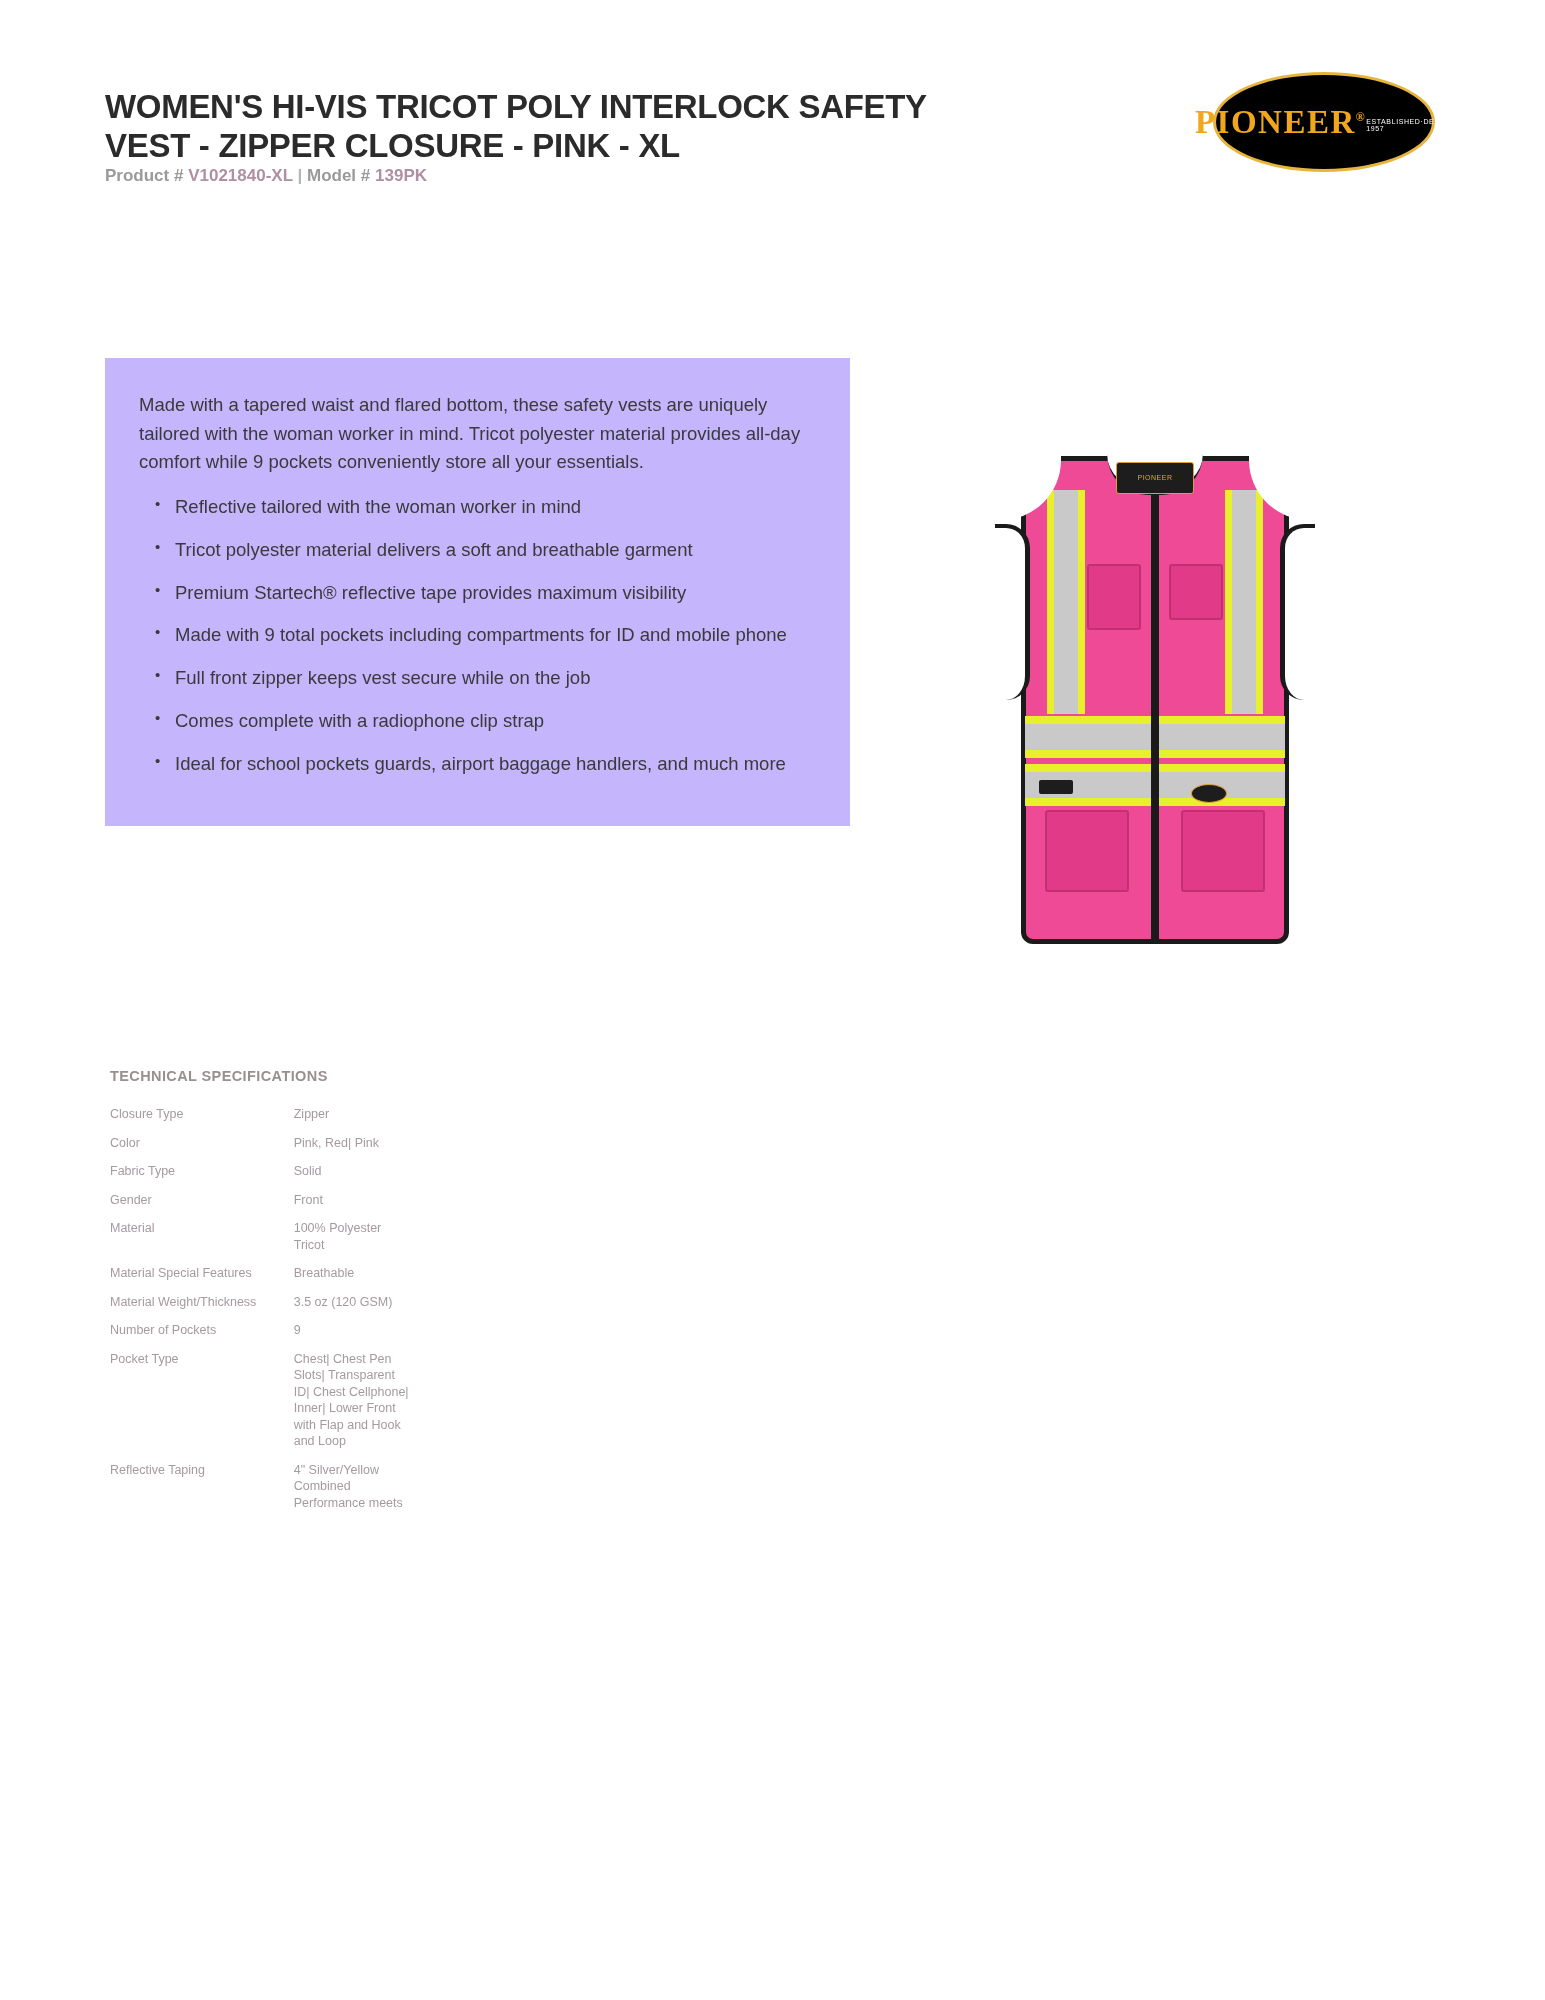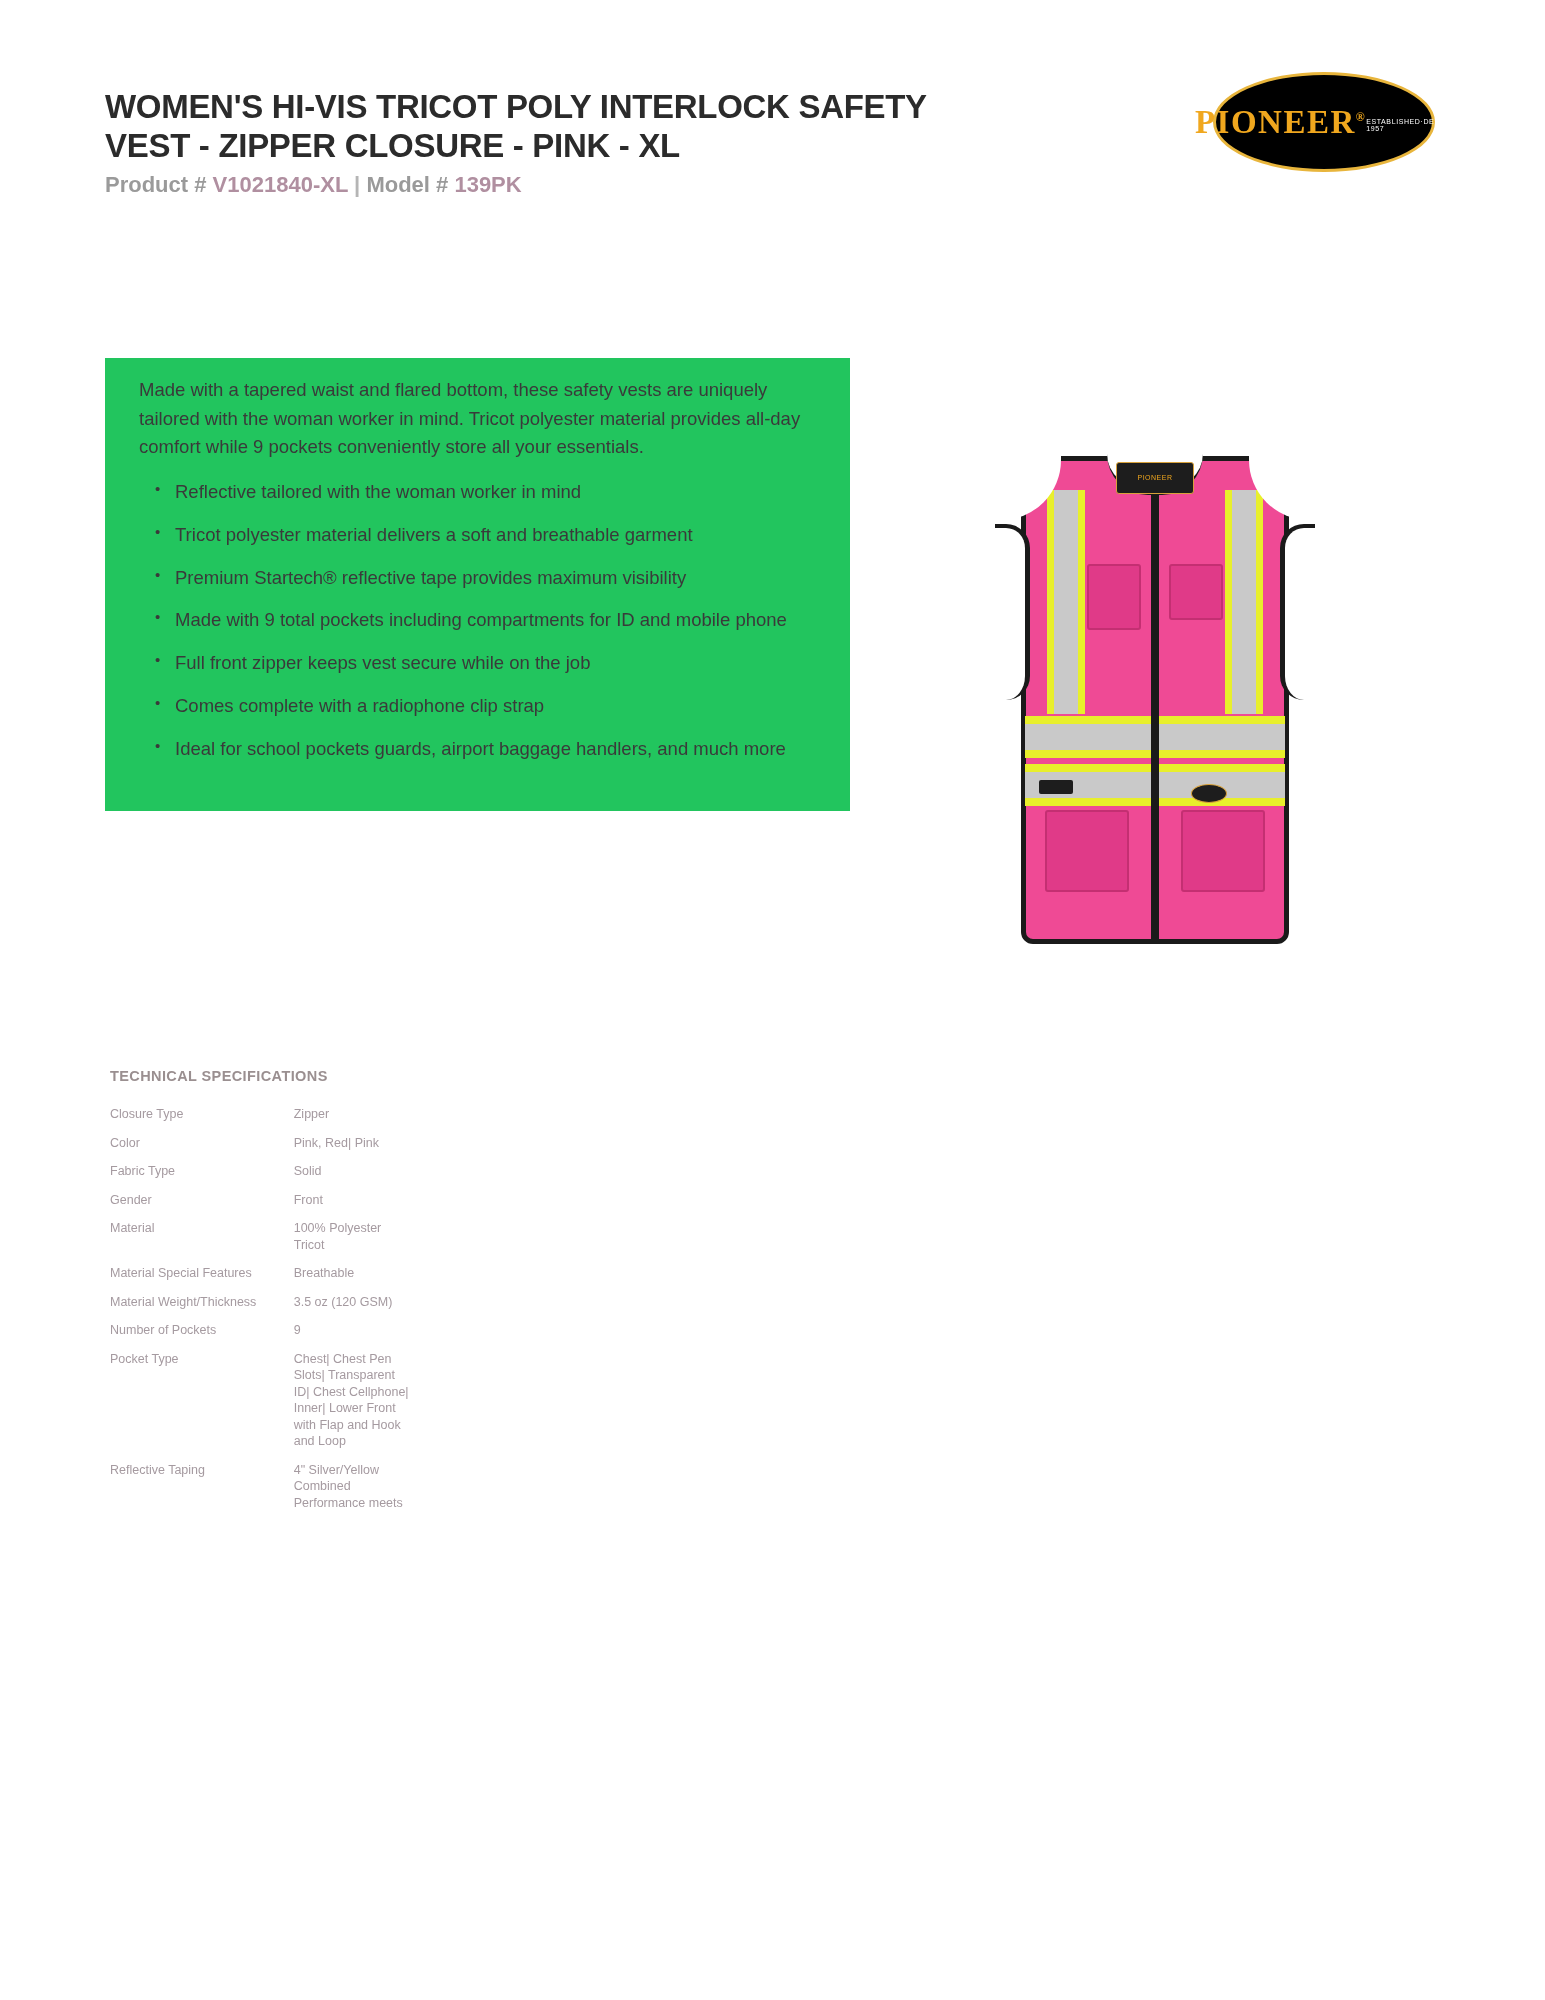--- a/index.html
+++ b/index.html
@@ -32,22 +32,21 @@
     font-size: 33px;
     font-weight: bold;
     line-height: 1.18;
     color: #2b2b2b;
     letter-spacing: -0.3px;
     width: 860px;
     text-transform: uppercase;
     margin: 0;
   }
   .subtitle {
-    margin-top: 6px;
-    font-size: 22px;
+    font-size: 17px;
     font-weight: bold;
     color: #9a9a9a;
   }
   .subtitle .sku {
     color: #b08fa0;
   }
   .subtitle .sep {
     color: #b5b5b5;
     font-weight: bold;
   }
@@ -88,22 +87,22 @@
     font-size: 7px;
     letter-spacing: 0.6px;
     margin-top: 5px;
   }
   
   .desc-panel {
     position: absolute;
     left: 105px;
     top: 358px;
     width: 745px;
-    background: #22c55e;
-    padding: 18px 34px 34px 34px;
+    background: #c4b5fd;
+    padding: 33px 34px 34px 34px;
     box-sizing: border-box;
   }
   .desc-text {
     font-size: 18.5px;
     line-height: 1.55;
     color: #3a3a3a;
     margin: 0 0 16px 0;
   }
   .feature-list {
     margin: 0;

